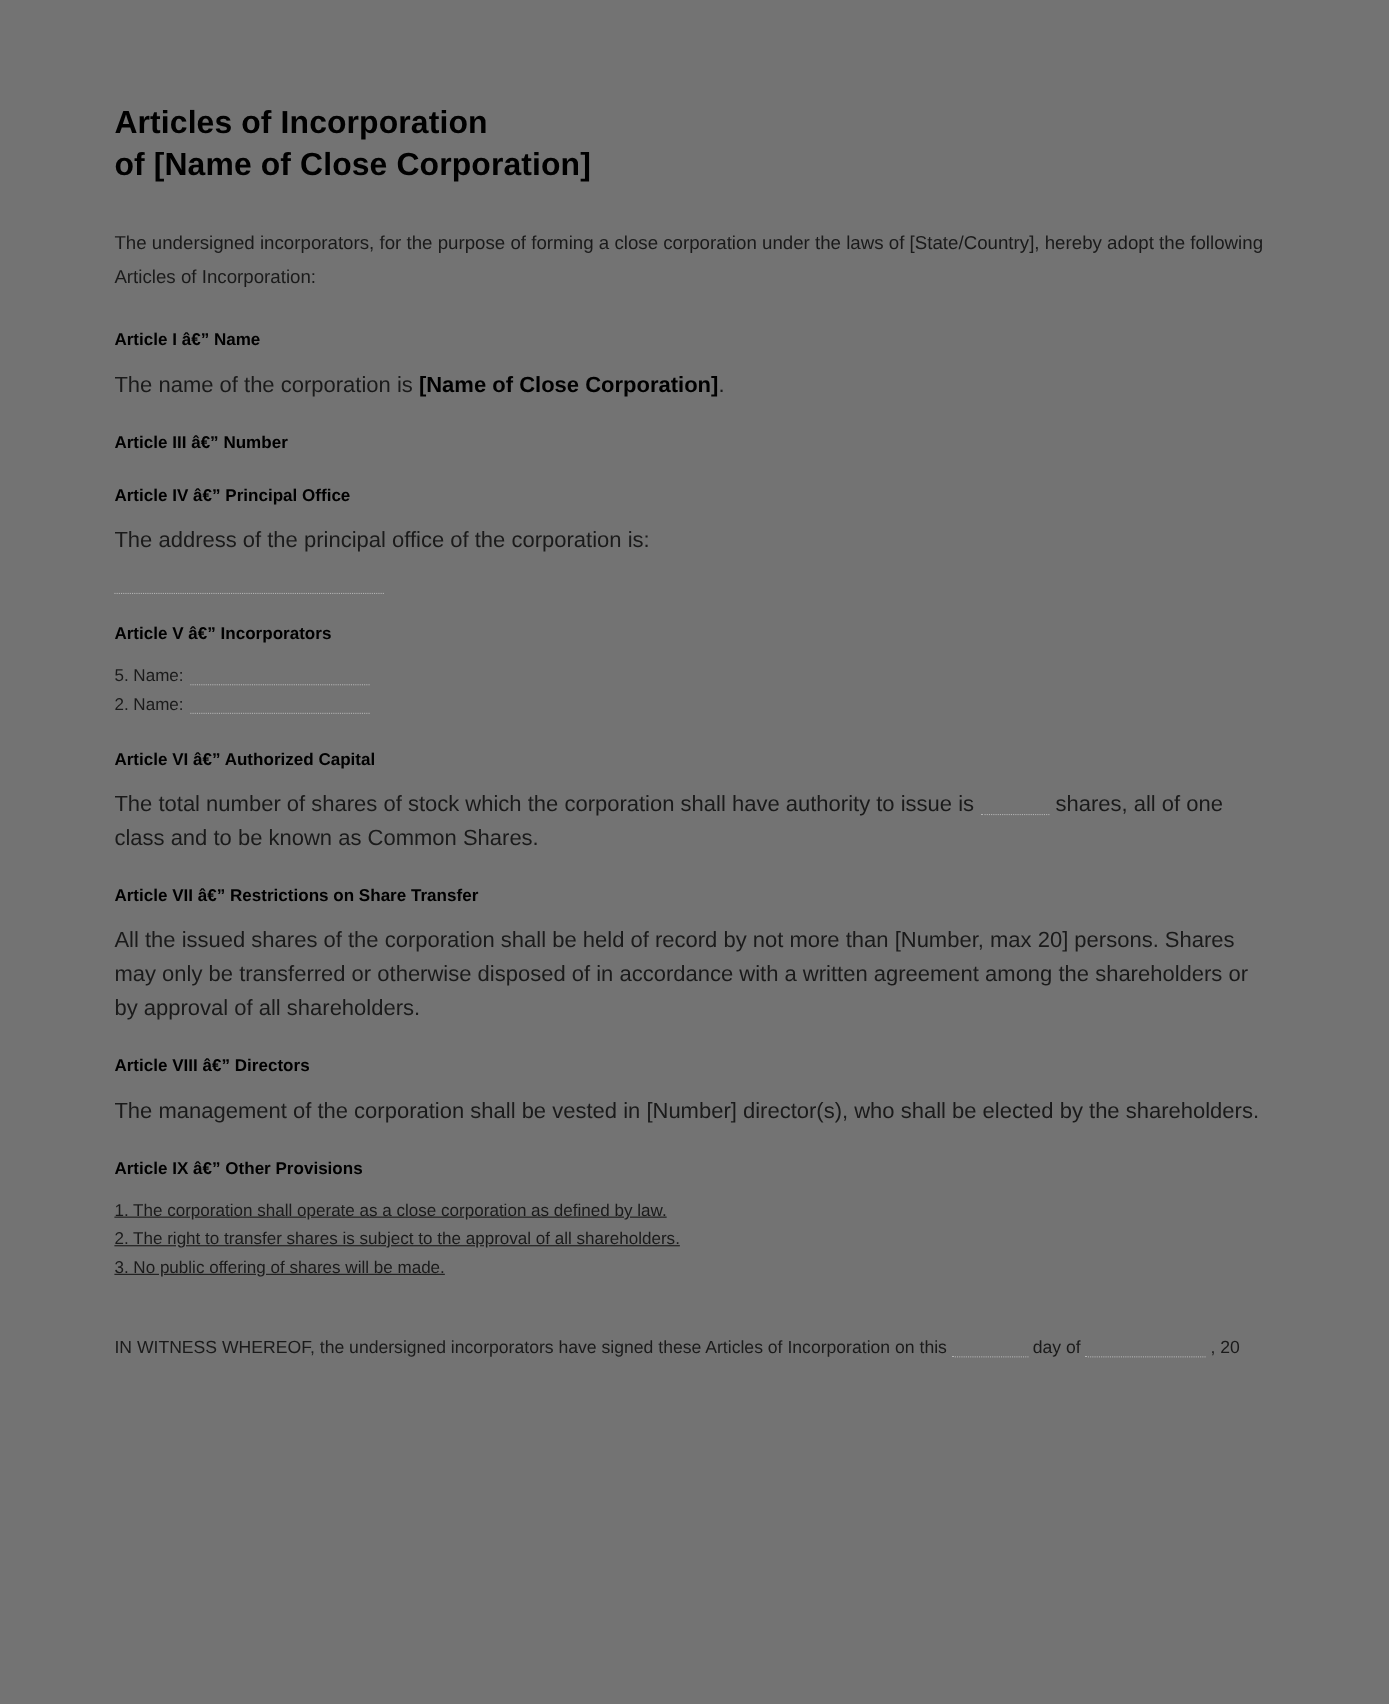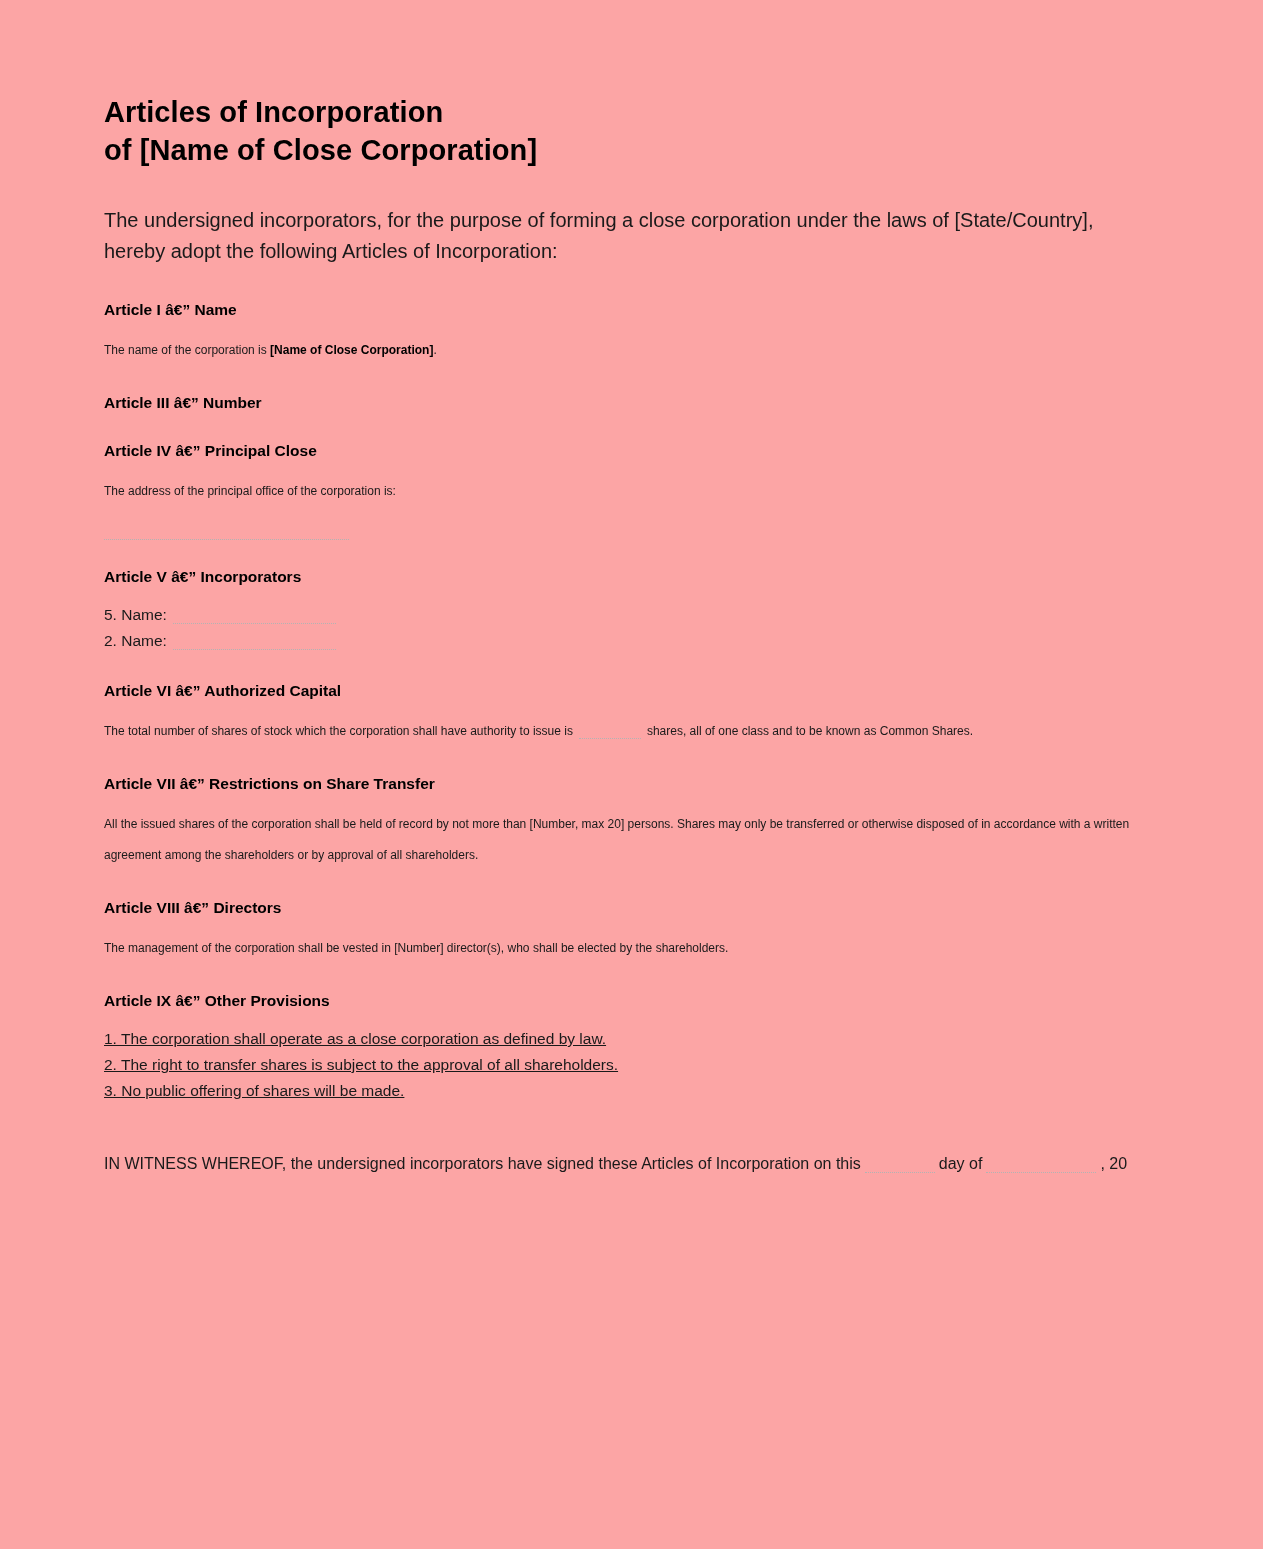--- a/index.html
+++ b/index.html
@@ -13,54 +13,54 @@
     font-family: "Liberation Sans", sans-serif;
     color: #000000;
     -webkit-font-smoothing: antialiased;
   }
   .page {
     position: relative;
     width: 1263px;
     height: 1549px;
     box-sizing: border-box;
     padding: 93px 113px 0 104px;
-    background: #fca5a5;
+    background: #737373;
   }
   .doc-title {
     font-size: 29px;
     font-weight: bold;
     line-height: 38px;
     letter-spacing: 0.1px;
     margin: 0 0 36px 0;
     color: #000000;
   }
   .doc-title .line {
     display: block;
     white-space: pre;
   }
   .intro {
-    font-size: 20px;
+    font-size: 17px;
     line-height: 31px;
     margin: 0 0 32px 0;
     max-width: 1048px;
     color: #1a1a1a;
   }
   h2.article-heading {
     font-size: 15.5px;
     font-weight: bold;
     line-height: 22px;
     margin: 0 0 14px 0;
     color: #000000;
     white-space: pre;
   }
   .article-block {
     margin-bottom: 26px;
   }
   p.body-text {
-    font-size: 12px;
+    font-size: 20px;
     line-height: 31px;
     margin: 0;
     max-width: 1048px;
     color: #1a1a1a;
   }
   .bold-inline {
     font-weight: bold;
     color: #000000;
   }
   .blank {
@@ -132,21 +132,21 @@
     <h2 class="article-heading">Article I â€” Name</h2>
     <p class="body-text"><span>The name of the corporation is </span><span class="bold-inline">[Name of Close Corporation]</span><span>.</span></p>
   </section>
 
 
   <section class="article-block">
     <h2 class="article-heading">Article III â€” Number</h2>
   </section>
 
   <section class="article-block">
-    <h2 class="article-heading">Article IV â€” Principal Close</h2>
+    <h2 class="article-heading">Article IV â€” Principal Office</h2>
     <p class="body-text">The address of the principal office of the corporation is:</p>
     <span class="blank-address"></span>
   </section>
 
   <section class="article-block">
     <h2 class="article-heading">Article V â€” Incorporators</h2>
     <p class="incorporator-line"><span>5. Name:</span><span class="blank blank-name"></span></p>
     <p class="incorporator-line"><span>2. Name:</span><span class="blank blank-name"></span></p>
   </section>
 

